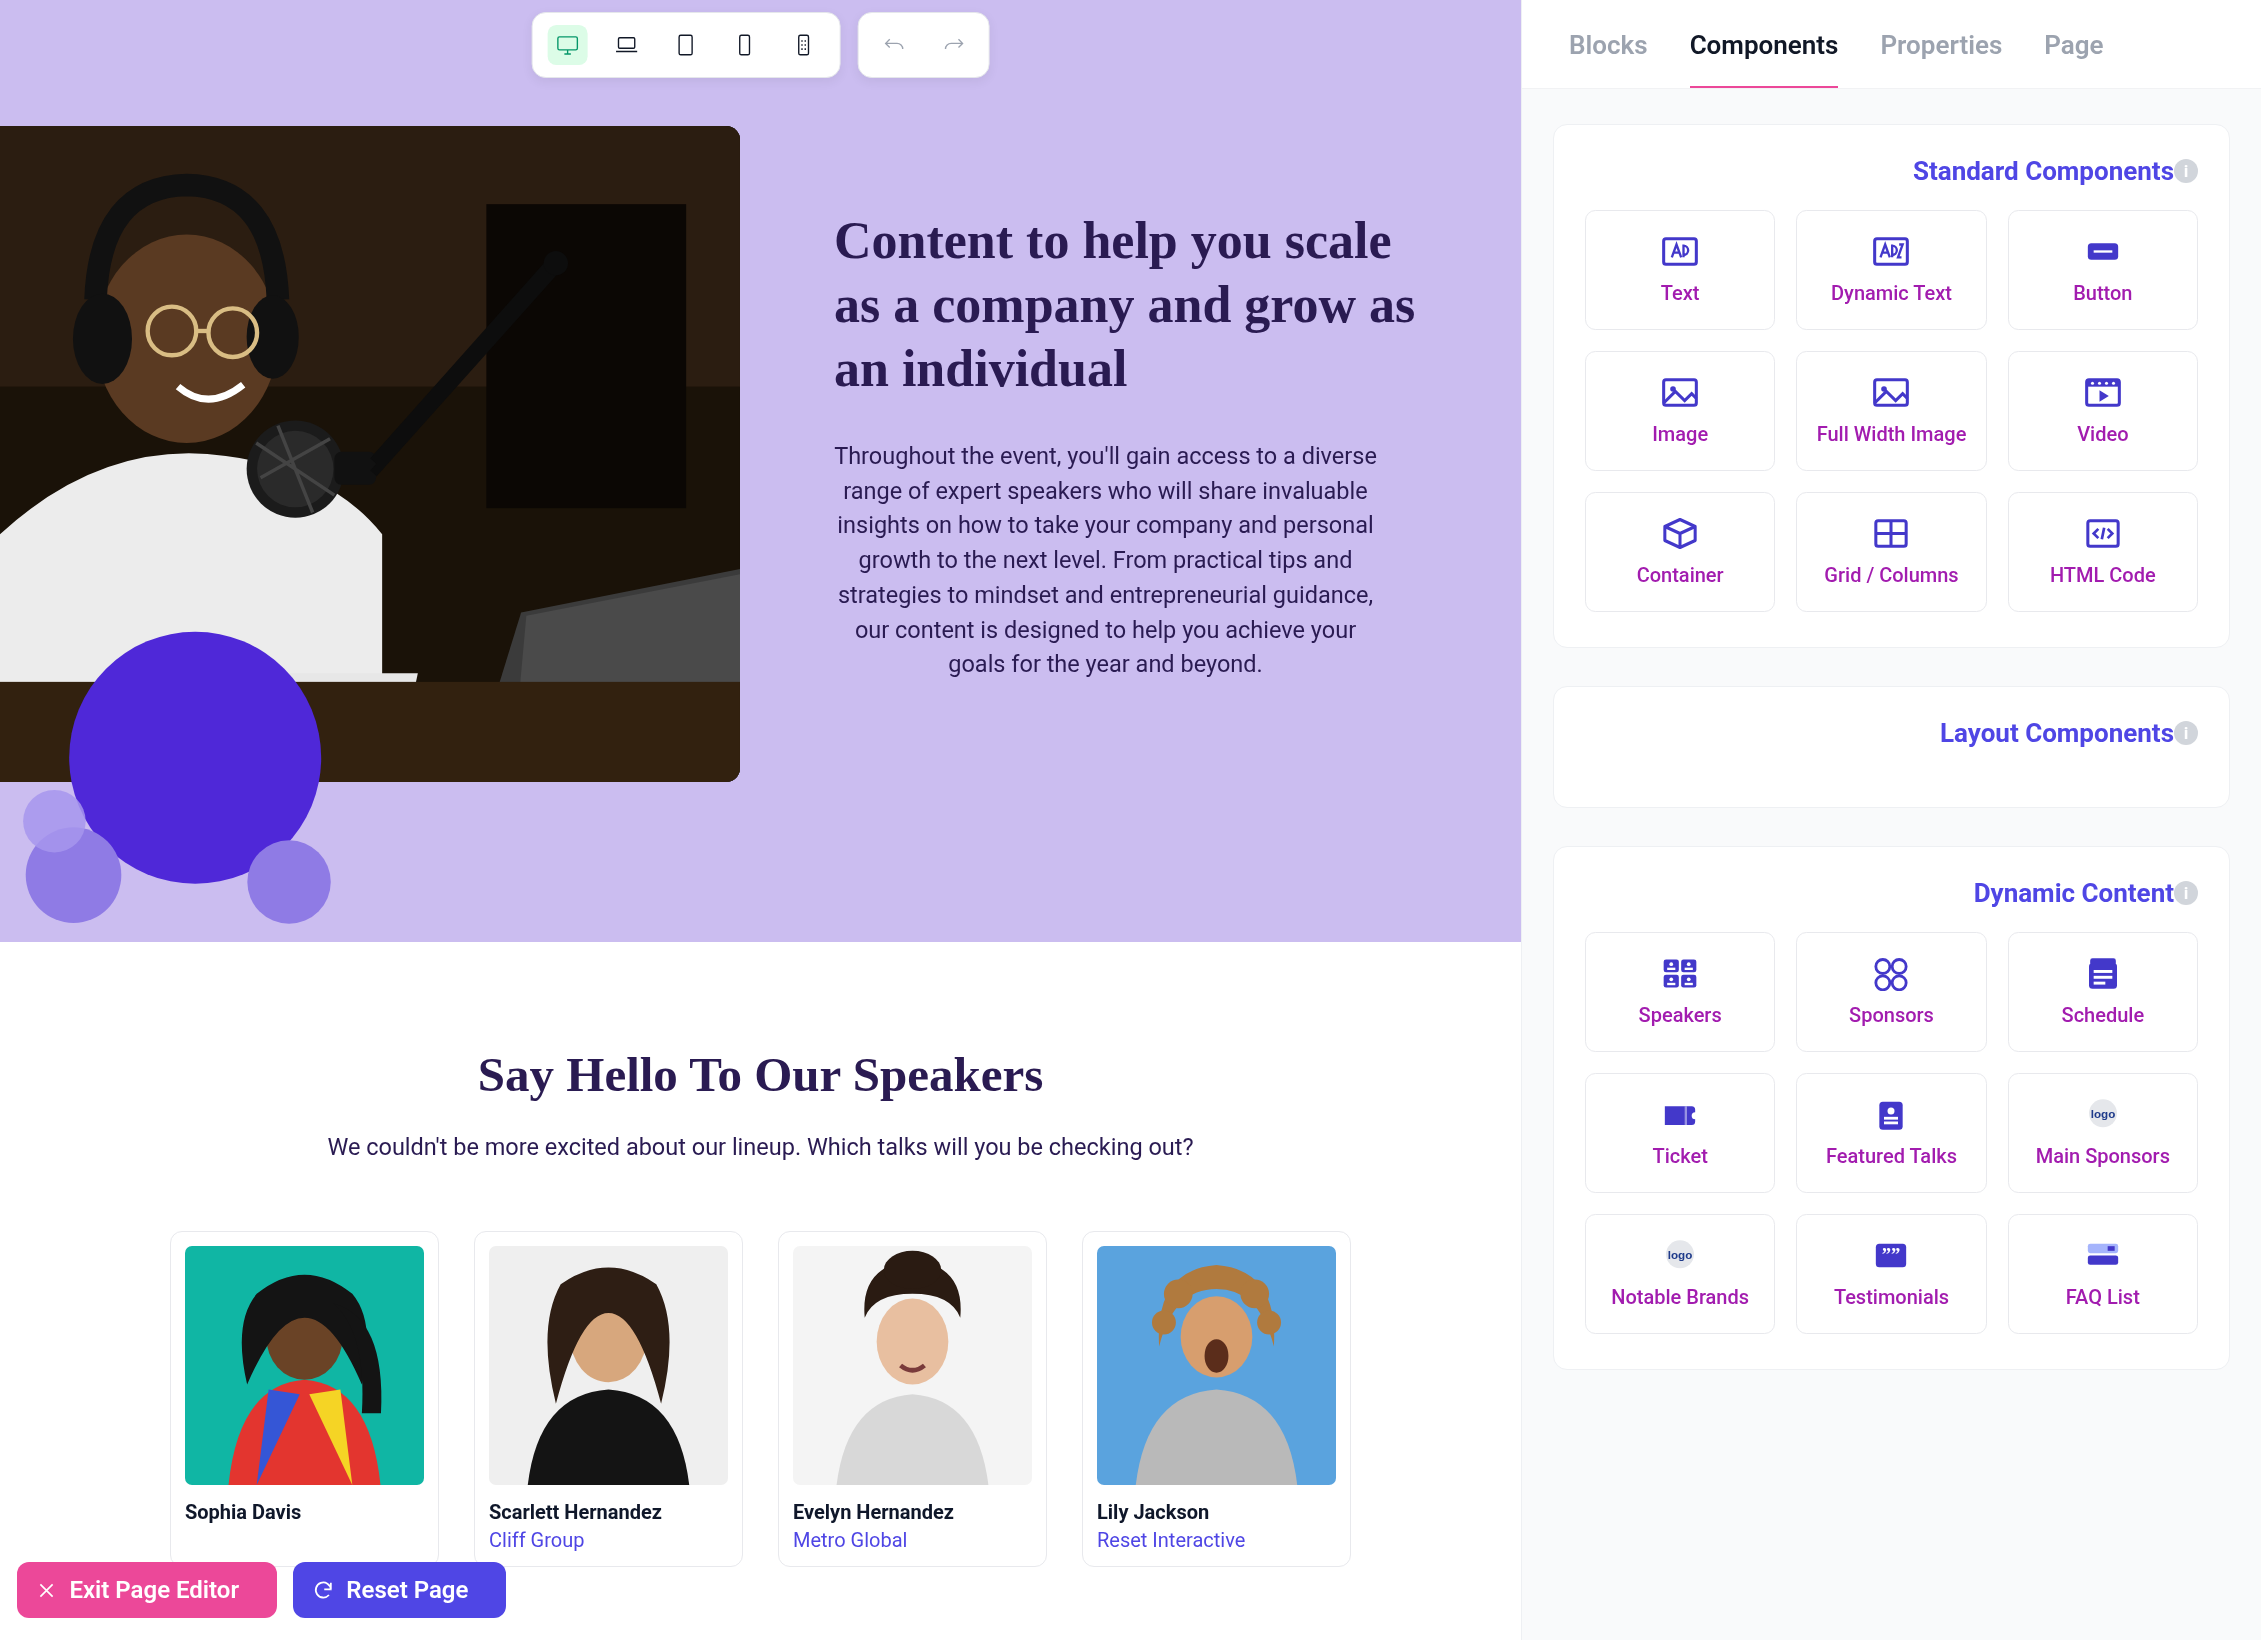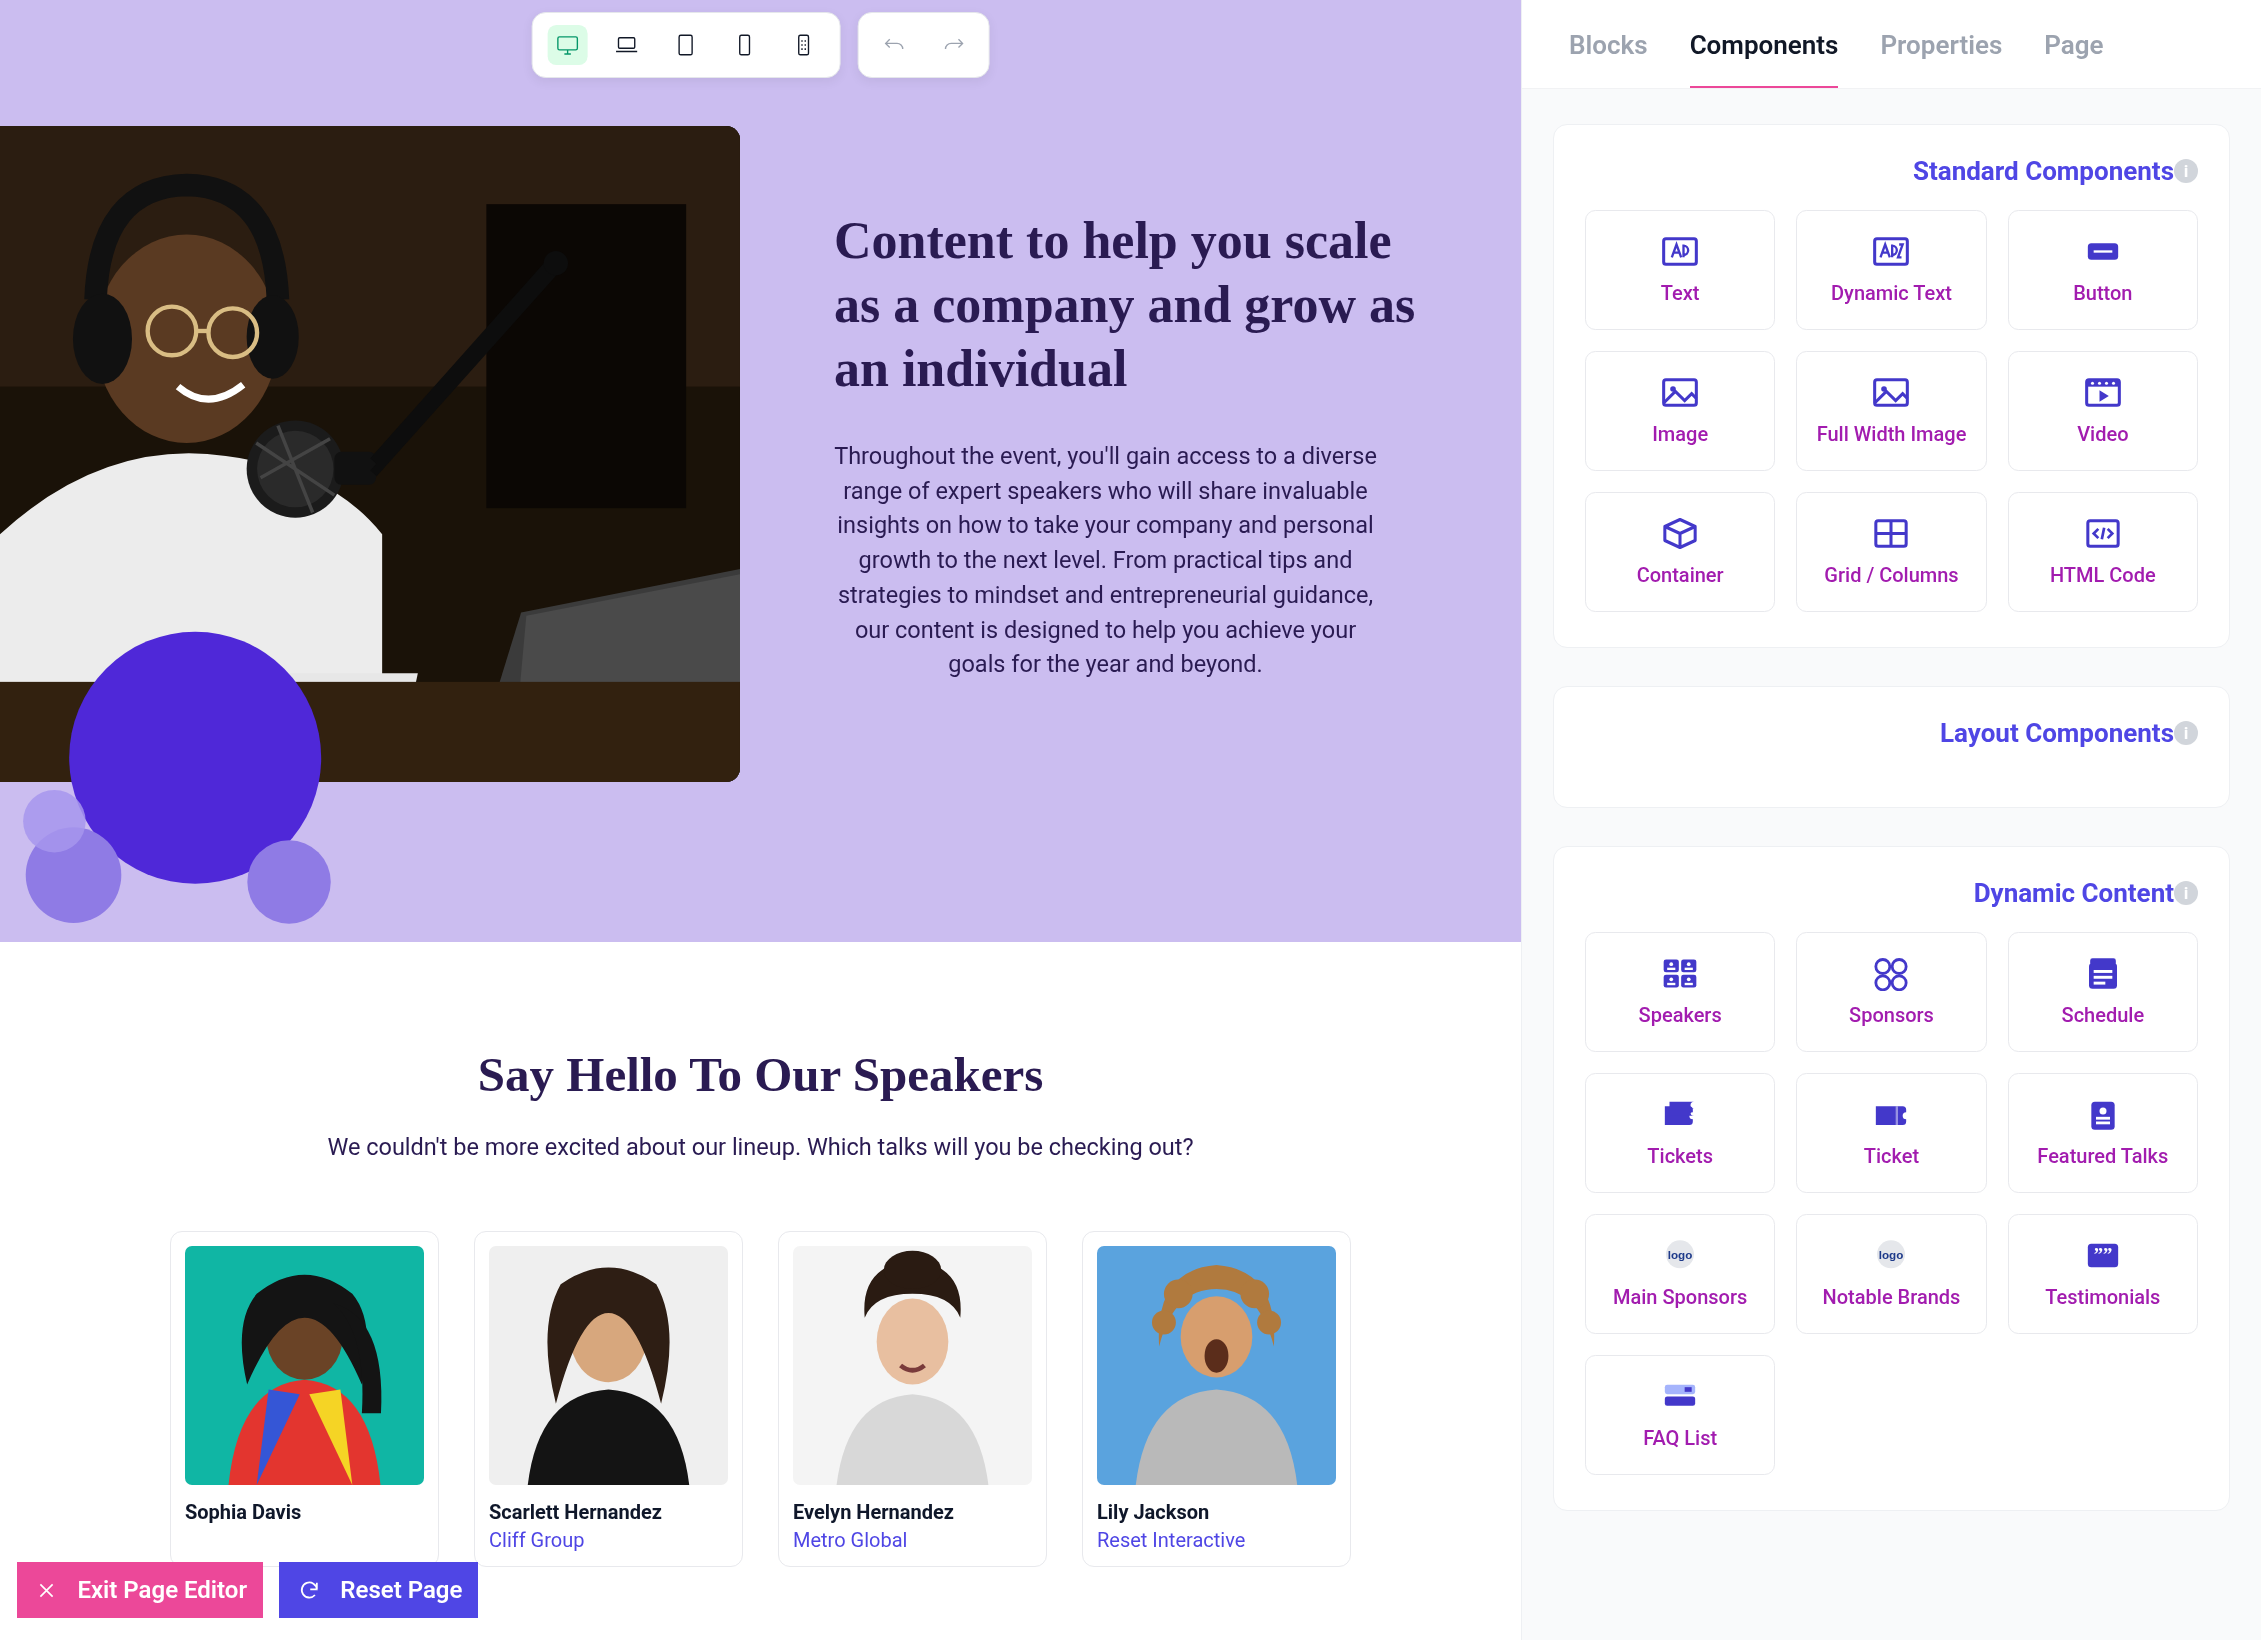--- a/index.html
+++ b/index.html
@@ -45,21 +45,21 @@
   .speakers h2 { font-family:Georgia,"Times New Roman",serif; font-size:49px; font-weight:700; color:var(--deep); }
   .speakers .sub { margin-top:29.5px; font-size:23.5px; color:var(--deep); }
   .spk-grid { display:flex; gap:35px; justify-content:center; margin-top:70px; padding:0 139px; }
   .spk-card { width:269px; background:#fff; border:0.9px solid var(--card-bd); border-radius:12px; padding:14px; text-align:left; }
   .spk-img { width:100%; aspect-ratio:1; border-radius:7px; overflow:hidden; }
   .spk-img svg { width:100%; height:100%; display:block; }
   .spk-name { margin-top:15.6px; font-size:20px; font-weight:700; color:#0F172A; }
   .spk-comp { margin-top:3.5px; font-size:20px; color:var(--indigo); }
 
   .editor-bar { position:absolute; left:17.4px; bottom:22.6px; display:flex; gap:15.6px; z-index:40; }
-  .eb-btn { display:flex; align-items:center; gap:20px; padding:14px 16px 14px 19px; border-radius:0; font-size:24px; font-weight:600; color:#fff; cursor:pointer; }
+  .eb-btn { display:flex; align-items:center; gap:12px; padding:14px 38px 14px 19px; border-radius:12px; font-size:24px; font-weight:600; color:#fff; cursor:pointer; }
   .eb-exit { background:var(--pink); }
   .eb-reset { background:var(--indigo); }
   .eb-btn svg { stroke:#fff; stroke-width:1.9px; fill:none; }
 
   
   .panel { flex:1; border-left:0.9px solid #EEF0F3; background:#fff; display:flex; flex-direction:column; }
   .tabset { display:flex; gap:42px; padding:29.5px 47px 0; border-bottom:0.9px solid #F1F2F4; }
   .tab { padding:0 0 26px; font-size:26px; font-weight:600; color:var(--grey-l); cursor:pointer; }
   .tab.active { color:#111827; border-bottom:2.6px solid var(--pink); }
 
@@ -505,28 +505,20 @@
               <div class="ic">
                 <svg viewBox="0 0 32 30">
                   <use href="#i-schedule"></use>
                 </svg>
               </div>
               <div class="lbl">Schedule</div>
             </div>
           <div class="comp">
               <div class="ic">
                 <svg viewBox="0 0 32 30">
-                  <use href="#i-tickets"></use>
-                </svg>
-              </div>
-              <div class="lbl">Tickets</div>
-            </div>
-          <div class="comp">
-              <div class="ic">
-                <svg viewBox="0 0 32 30">
                   <use href="#i-ticket"></use>
                 </svg>
               </div>
               <div class="lbl">Ticket</div>
             </div>
           <div class="comp">
               <div class="ic">
                 <svg viewBox="0 0 32 30">
                   <use href="#i-featured"></use>
                 </svg>

